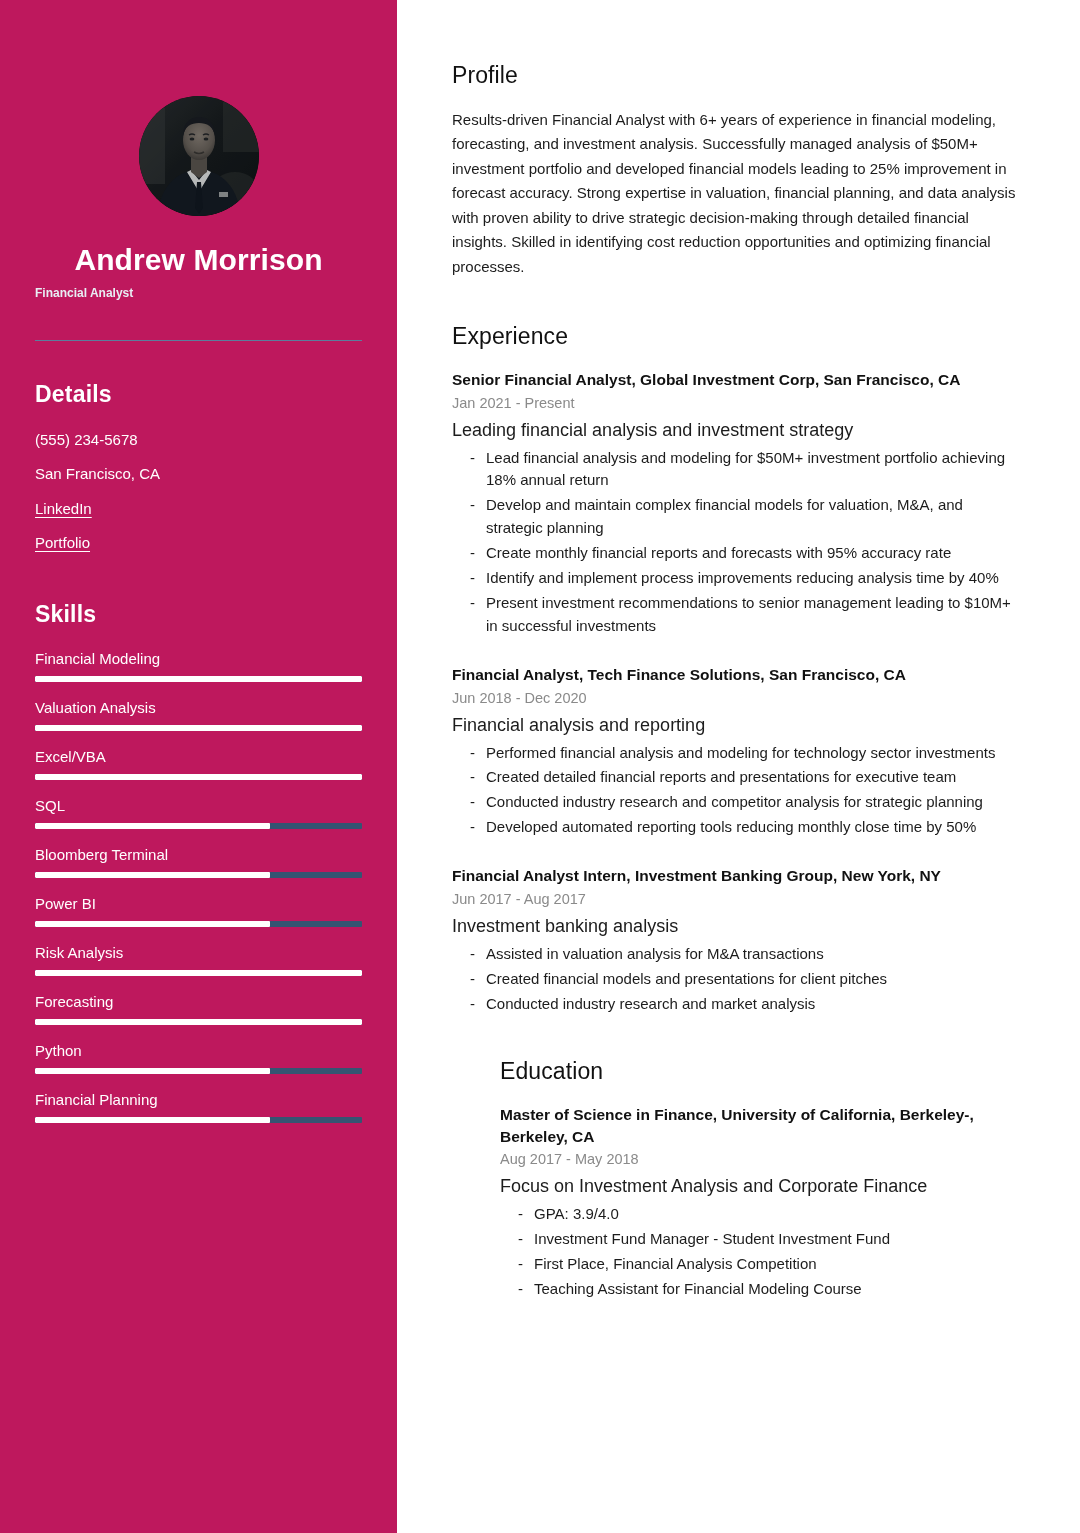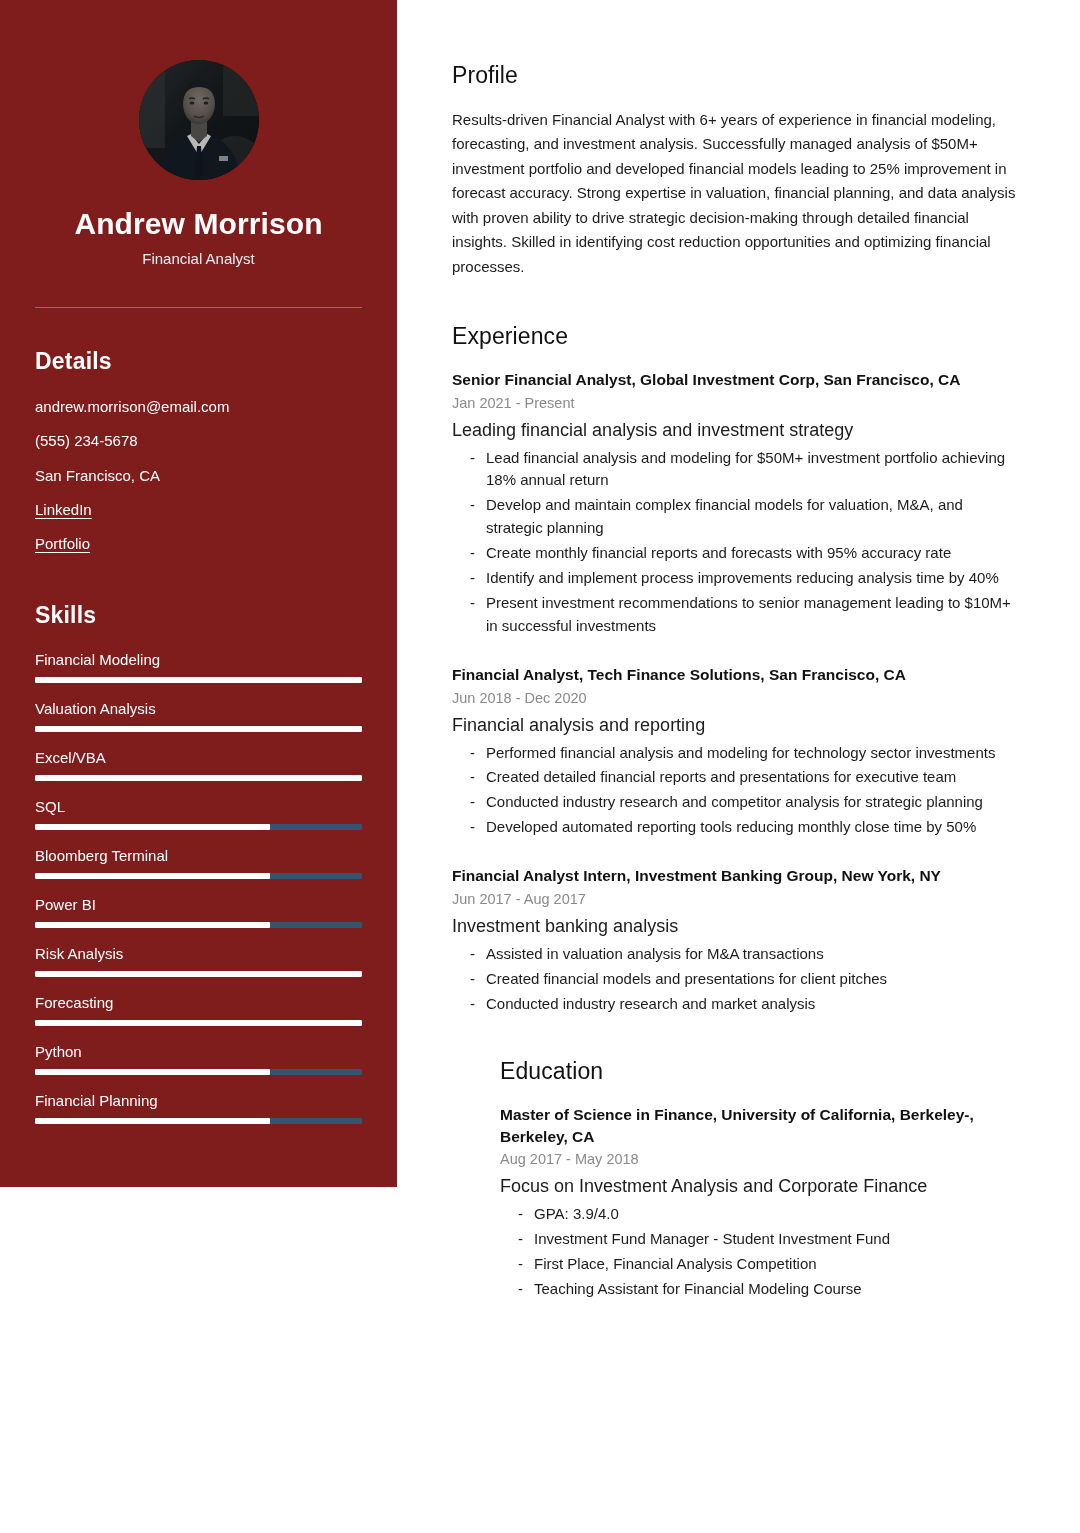--- a/index.html
+++ b/index.html
@@ -14,24 +14,24 @@
     background: #ffffff;
     color: #1a1a1a;
     display: flex;
     overflow: hidden;
   }
 
   
   .sidebar {
     width: 397px;
     min-width: 397px;
-    height: 1187px;
-    background: #7f1d1d;
+    height: 1533px;
+    background: #be185d;
     color: #ffffff;
-    padding: 60px 35px 40px 35px;
+    padding: 96px 35px 40px 35px;
   }
 
   .avatar-wrap {
     display: flex;
     justify-content: center;
     margin-bottom: 26px;
   }
 
   .avatar {
     width: 120px;
@@ -47,24 +47,24 @@
   .person-name {
     font-size: 30px;
     font-weight: bold;
     text-align: center;
     letter-spacing: .1px;
     line-height: 1.2;
     margin-bottom: 8px;
   }
 
   .person-title {
-    font-size: 15px;
-    text-align: center;
+    font-size: 12px;
+    text-align: left;
     color: #e8eef4;
-    font-weight: normal;
+    font-weight: bold;
   }
 
   .divider {
     height: 1px;
     background: #5c7d9d;
     margin: 40px 0 40px 0;
   }
 
   .side-heading {
     font-size: 23px;
@@ -224,21 +224,20 @@
     </div>
   </div>
 
   <div class="person-name">Andrew Morrison</div>
   <div class="person-title">Financial Analyst</div>
 
   <div class="divider"></div>
 
   <div class="side-heading">Details</div>
   <div class="details-list">
-      <div class="detail-line">andrew.morrison@email.com</div>
       <div class="detail-line">(555) 234-5678</div>
       <div class="detail-line">San Francisco, CA</div>
       <div class="detail-line link">LinkedIn</div>
       <div class="detail-line link">Portfolio</div>
     </div>
 
   <div class="side-heading">Skills</div>
   <div class="skills-list">
       <div class="skill-block">
         <div class="skill-label">Financial Modeling</div>

